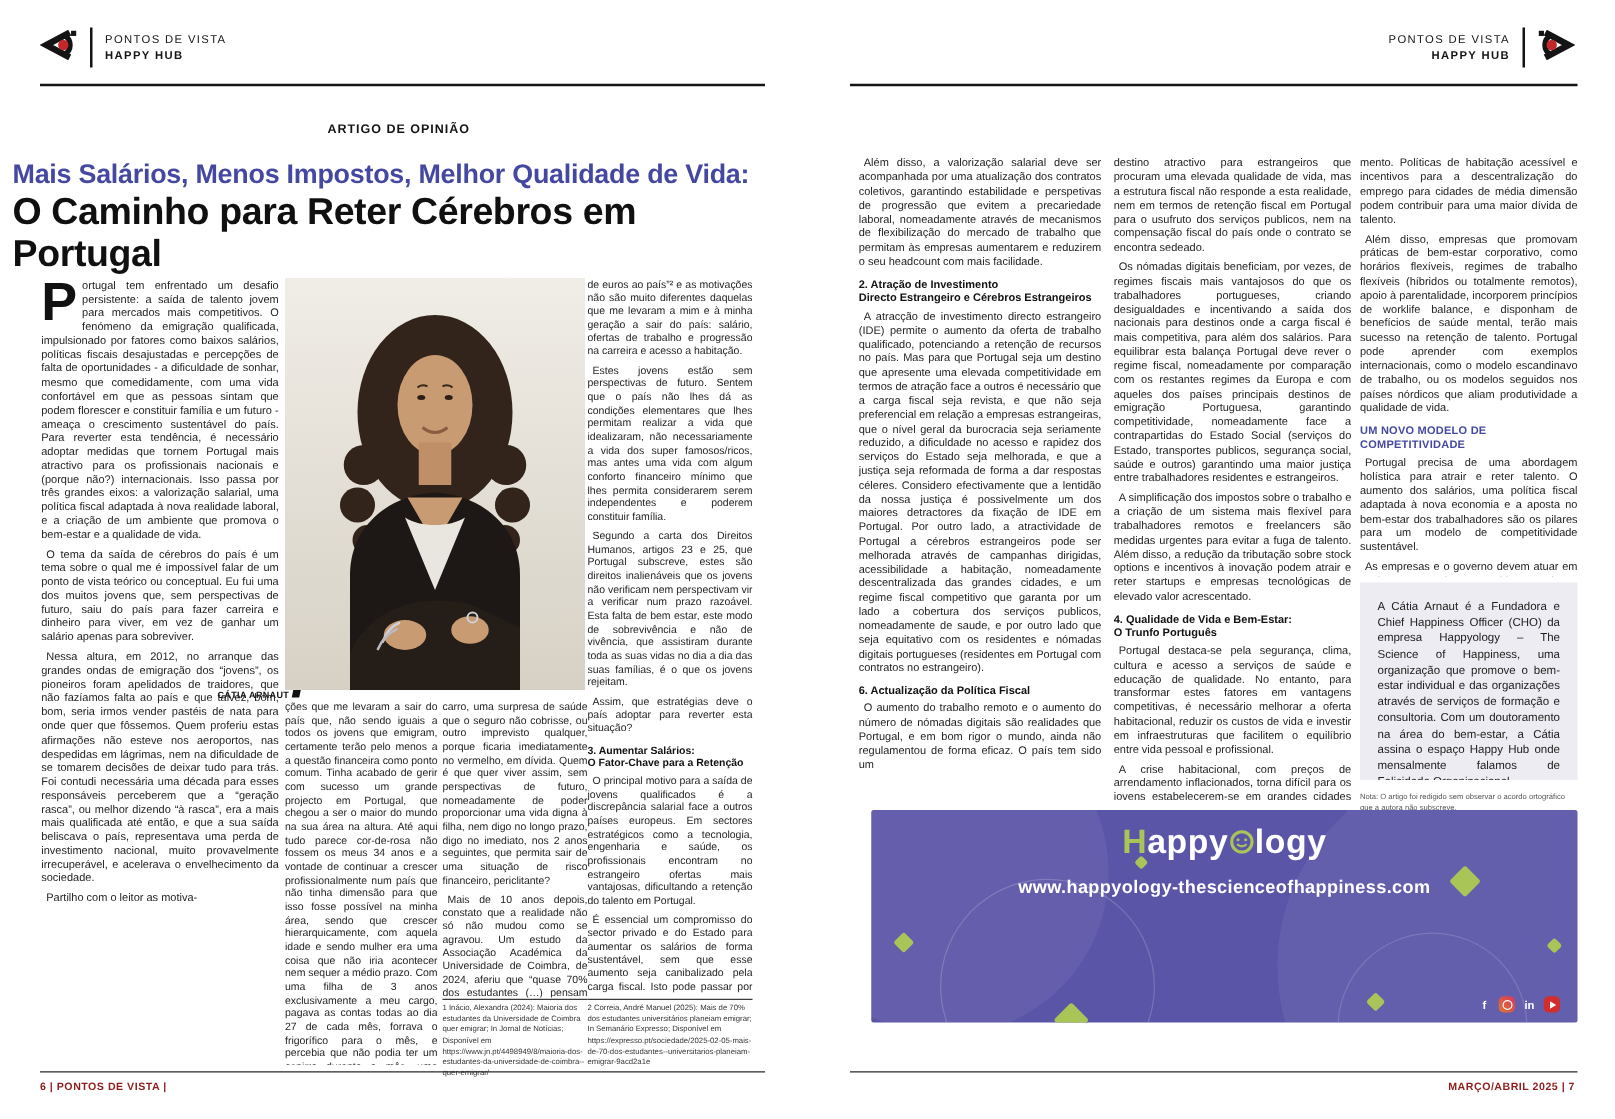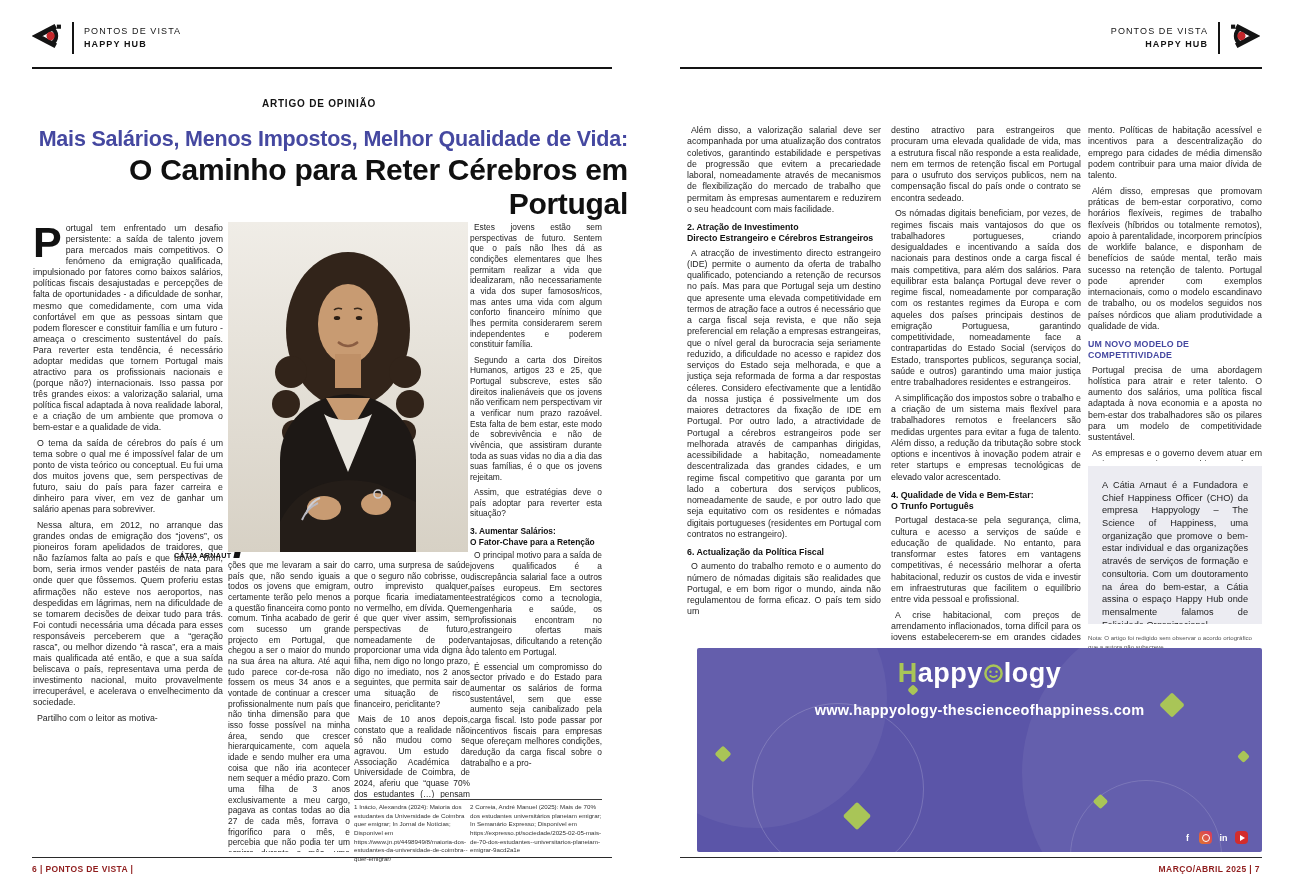--- a/index.html
+++ b/index.html
@@ -20,21 +20,21 @@
   .frule{position:absolute;top:857px;height:1px;background:#2a2a2a;}
   .frule.l{left:32px;width:580px;}
   .frule.r{left:680px;width:582px;}
   .foot{position:absolute;top:864px;font-size:8.5px;font-weight:bold;color:#8f1d1d;letter-spacing:.4px;}
   .foot.l{left:32px;}
   .foot.r{right:32px;text-align:right;}
 
   
   .kicker{position:absolute;left:32px;top:98px;width:574px;text-align:center;
           font-size:10px;font-weight:bold;letter-spacing:.8px;color:#141414;}
-  .title{position:absolute;left:10px;top:127px;width:618px;text-align:right;line-height:1.12;}
+  .title{position:absolute;left:10px;top:127px;width:618px;text-align:left;line-height:1.12;}
   .title .t1{font-size:21.5px;font-weight:bold;color:#4548a0;letter-spacing:-.2px;display:block;}
   .title .t2{font-size:30px;font-weight:bold;color:#101010;letter-spacing:-.3px;display:block;margin-top:2px;}
 
   
   .col{position:absolute;text-align:justify;color:#242424;overflow:hidden;}
   .col p{margin:0 0 4.5px 0;text-indent:4px;}
   .col p.cont,.col p.dropc{text-indent:0;}
   .fs-a{font-size:8.8px;line-height:1.26;}
   .fs-b{font-size:8.4px;line-height:1.27;}
   .fs-c{font-size:8.8px;line-height:1.28;}
@@ -53,21 +53,21 @@
                   margin-left:3px;transform:skewX(-12deg);}
 
   
   .biobox{position:absolute;left:1088px;top:466px;width:174px;height:158px;background:#ececf2;
           box-sizing:border-box;padding:13px 14px;font-size:9.2px;line-height:1.38;
           text-align:justify;color:#222;overflow:hidden;}
   .endnote{position:absolute;left:1088px;top:634px;width:174px;font-size:6.1px;line-height:1.4;
            color:#555;text-align:left;}
 
   
-  .ad{position:absolute;left:697px;top:648px;width:565px;height:204px;background:#5b55a8;
+  .ad{position:absolute;left:697px;top:648px;width:565px;height:170px;background:#5b55a8;
       overflow:hidden;border-radius:2px;color:#fff;text-align:center;}
   .ad .deco{position:absolute;border-radius:50%;}
   .ad .c1{width:260px;height:260px;left:-70px;top:-80px;background:rgba(255,255,255,.055);}
   .ad .c2{width:170px;height:170px;left:55px;top:55px;border:1px solid rgba(255,255,255,.18);}
   .ad .c3{width:330px;height:330px;right:-90px;top:-40px;background:rgba(255,255,255,.06);}
   .ad .c4{width:150px;height:150px;right:40px;bottom:-80px;border:1px solid rgba(255,255,255,.15);}
   .diamond{position:absolute;background:#a9c557;transform:rotate(45deg);border-radius:2px;}
   .adlogo{position:relative;margin-top:12px;font-size:27px;font-weight:bold;letter-spacing:.5px;line-height:1;}
   .adlogo .g{color:#a9c557;}
   .adlogo svg{vertical-align:-2px;}
@@ -181,20 +181,21 @@
   <p class="cont">ções que me levaram a sair do país que, não sendo iguais a todos os jovens que emigram, certamente terão pelo menos a a questão financeira como ponto comum. Tinha acabado de gerir com sucesso um grande projecto em Portugal, que chegou a ser o maior do mundo na sua área na altura. Até aqui tudo parece cor-de-rosa não fossem os meus 34 anos e a vontade de continuar a crescer profissionalmente num país que não tinha dimensão para que isso fosse possível na minha área, sendo que crescer hierarquicamente, com aquela idade e sendo mulher era uma coisa que não iria acontecer nem sequer a médio prazo. Com uma filha de 3 anos exclusivamente a meu cargo, pagava as contas todas ao dia 27 de cada mês, forrava o frigorífico para o mês, e percebia que não podia ter um espirro durante o mês, uma avaria no</p>
 </div>
 
 <div class="col fs-b" style="left:354px;top:560px;width:116px;height:238px;">
   <p class="cont">carro, uma surpresa de saúde que o seguro não cobrisse, ou outro imprevisto qualquer, porque ficaria imediatamente no vermelho, em dívida. Quem é que quer viver assim, sem perspectivas de futuro, nomeadamente de poder proporcionar uma vida digna à filha, nem digo no longo prazo, digo no imediato, nos 2 anos seguintes, que permita sair de uma situação de risco financeiro, periclitante?</p>
   <p>Mais de 10 anos depois, constato que a realidade não só não mudou como se agravou. Um estudo da Associação Académica da Universidade de Coimbra, de 2024, aferiu que “quase 70% dos estudantes (…) pensam em emigrar, mais de metade nos próximos cinco anos”¹ o que pode custar “95 mil milhões</p>
 </div>
 <div class="footnote" style="left:354px;top:799px;width:116px;">1 Inácio, Alexandra (2024): Maioria dos estudantes da Universidade de Coimbra quer emigrar; In Jornal de Notícias; Disponível em https://www.jn.pt/4498949/8/maioria-dos-estudantes-da-universidade-de-coimbra--quer-emigrar/</div>
 
 <div class="col fs-b" style="left:470px;top:222px;width:132px;height:574px;">
+  <p class="cont">de euros ao país”² e as motivações não são muito diferentes daquelas que me levaram a mim e à minha geração a sair do país: salário, ofertas de trabalho e progressão na carreira e acesso a habitação.</p>
   <p>Estes jovens estão sem perspectivas de futuro. Sentem que o país não lhes dá as condições elementares que lhes permitam realizar a vida que idealizaram, não necessariamente a vida dos super famosos/ricos, mas antes uma vida com algum conforto financeiro mínimo que lhes permita considerarem serem independentes e poderem constituir família.</p>
   <p>Segundo a carta dos Direitos Humanos, artigos 23 e 25, que Portugal subscreve, estes são direitos inalienáveis que os jovens não verificam nem perspectivam vir a verificar num prazo razoável. Esta falta de bem estar, este modo de sobrevivência e não de vivência, que assistiram durante toda as suas vidas no dia a dia das suas famílias, é o que os jovens rejeitam.</p>
   <p>Assim, que estratégias deve o país adoptar para reverter esta situação?</p>
   <p class="subhead">3. Aumentar Salários:
 O Fator-Chave para a Retenção</p>
   <p>O principal motivo para a saída de jovens qualificados é a discrepância salarial face a outros países europeus. Em sectores estratégicos como a tecnologia, engenharia e saúde, os profissionais encontram no estrangeiro ofertas mais vantajosas, dificultando a retenção do talento em Portugal.</p>
   <p>É essencial um compromisso do sector privado e do Estado para aumentar os salários de forma sustentável, sem que esse aumento seja canibalizado pela carga fiscal. Isto pode passar por incentivos fiscais para empresas que ofereçam melhores condições, redução da carga fiscal sobre o trabalho e a pro-</p>
 </div>
 <div class="footnote" style="left:470px;top:799px;width:132px;">2 Correia, André Manuel (2025): Mais de 70% dos estudantes universitários planeiam emigrar; In Semanário Expresso; Disponível em https://expresso.pt/sociedade/2025-02-05-mais-de-70-dos-estudantes--universitarios-planeiam-emigrar-9acd2a1e</div>
 

